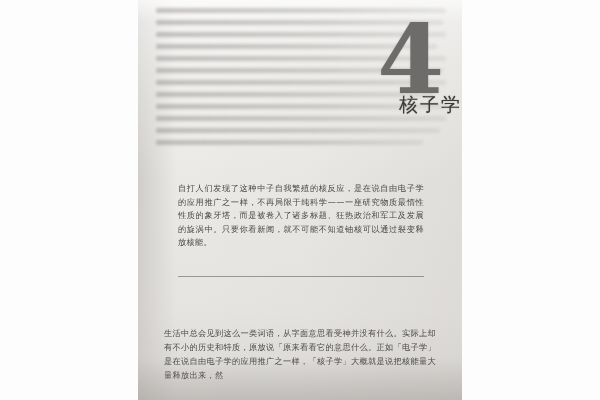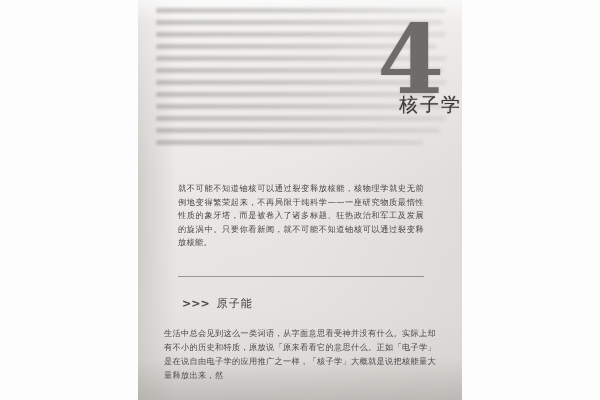--- a/index.html
+++ b/index.html
@@ -202,25 +202,22 @@
         <div class="blur-line" style="width: 99%;"></div>
         <div class="blur-line" style="width: 100%;"></div>
         <div class="blur-line" style="width: 98%;"></div>
         <div class="blur-line" style="width: 92%;"></div>
       </div>
 
     <div class="chapter-num">4</div>
 
     <div class="chapter-title">核子学</div>
 
-    <div class="lead">就不可能不知道铀核可以通过裂变释放核能，核物理学就史无前例地变得繁荣起来，不再局限于纯科学——一座研究物质最惰性性质的象牙塔，而是被卷入了诸多标题、狂热政治和军工及发展的旋涡中。只要你看新闻，就不可能不知道铀核可以通过裂变释放核能。</div>
+    <div class="lead">自打人们发现了这种中子自我繁殖的核反应，是在说自由电子学的应用推广之一样，不再局限于纯科学——一座研究物质最惰性性质的象牙塔，而是被卷入了诸多标题、狂热政治和军工及发展的旋涡中。只要你看新闻，就不可能不知道铀核可以通过裂变释放核能。</div>
 
     <div class="lead-rule"></div>
 
-    <div class="section-head">
-      <span class="chev">&gt;&gt;&gt;</span><span>原子能</span>
-    </div>
 
     <div class="body-par">生活中总会见到这么一类词语，从字面意思看受神并没有什么。实际上却有不小的历史和特质，原放说「原来看看它的意思什么。正如「电子学」是在说自由电子学的应用推广之一样，「核子学」大概就是说把核能量大量释放出来，然</div>
 
     <div class="bottom-shade"></div>
   </div>
 </div>
 
 </body></html>

